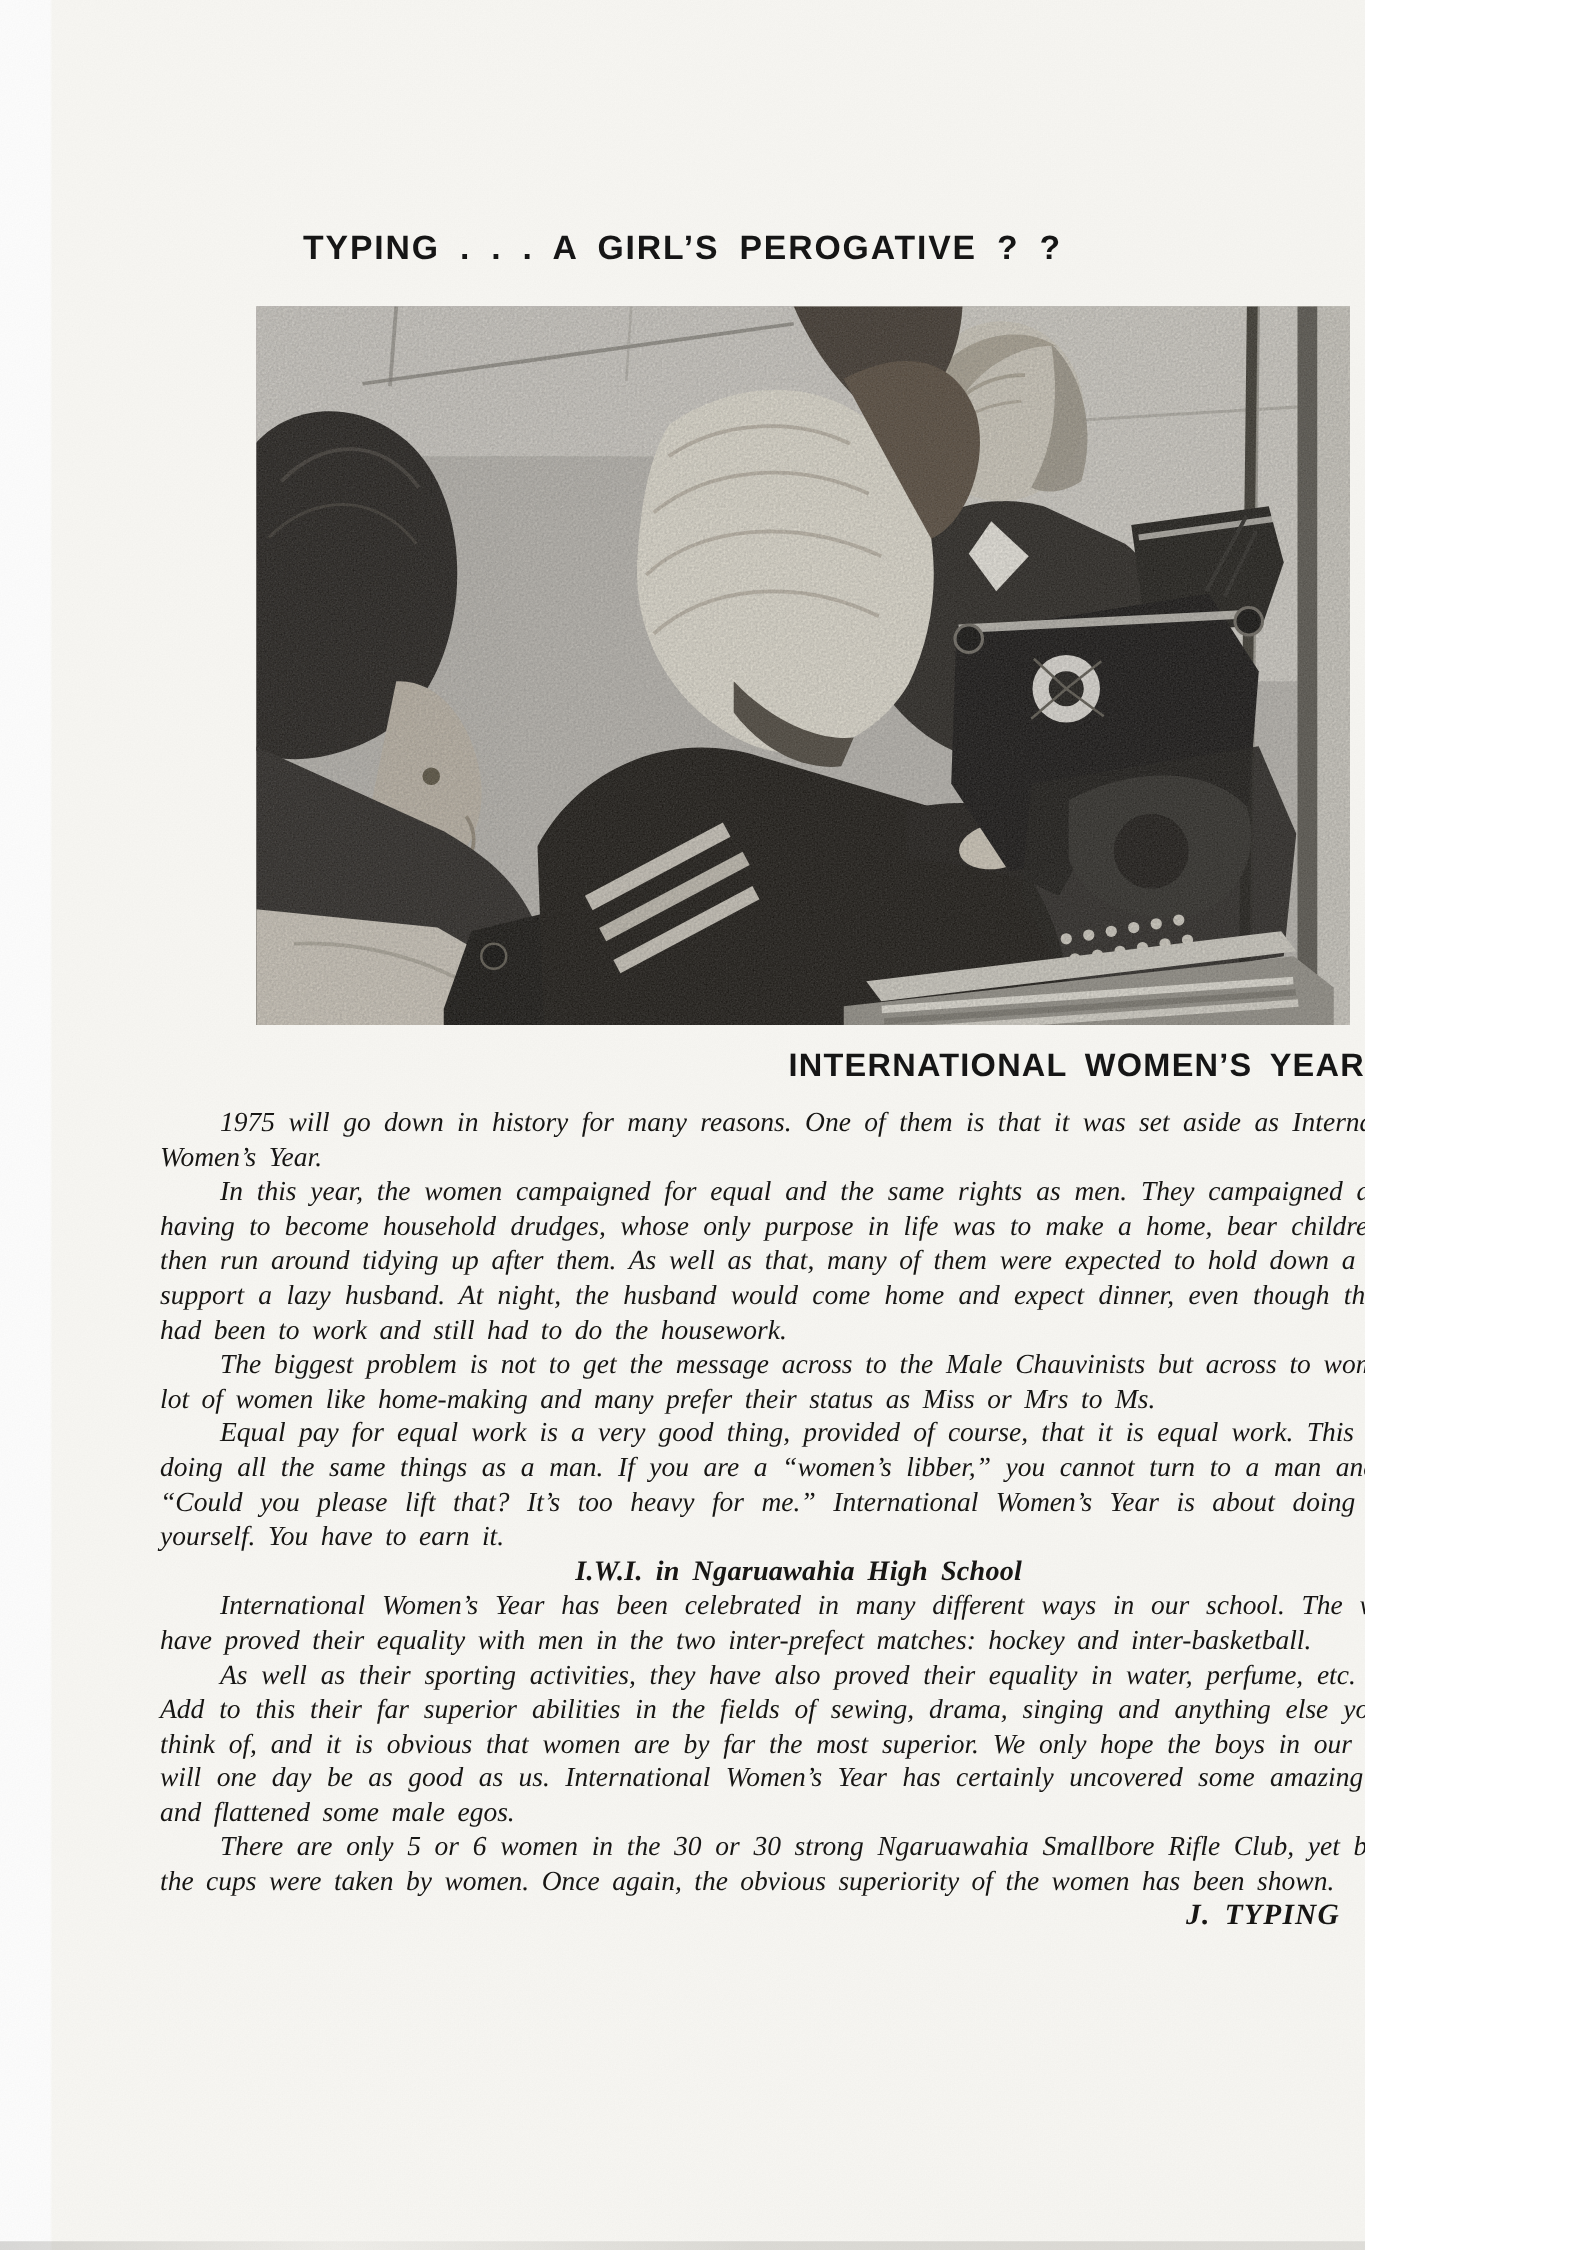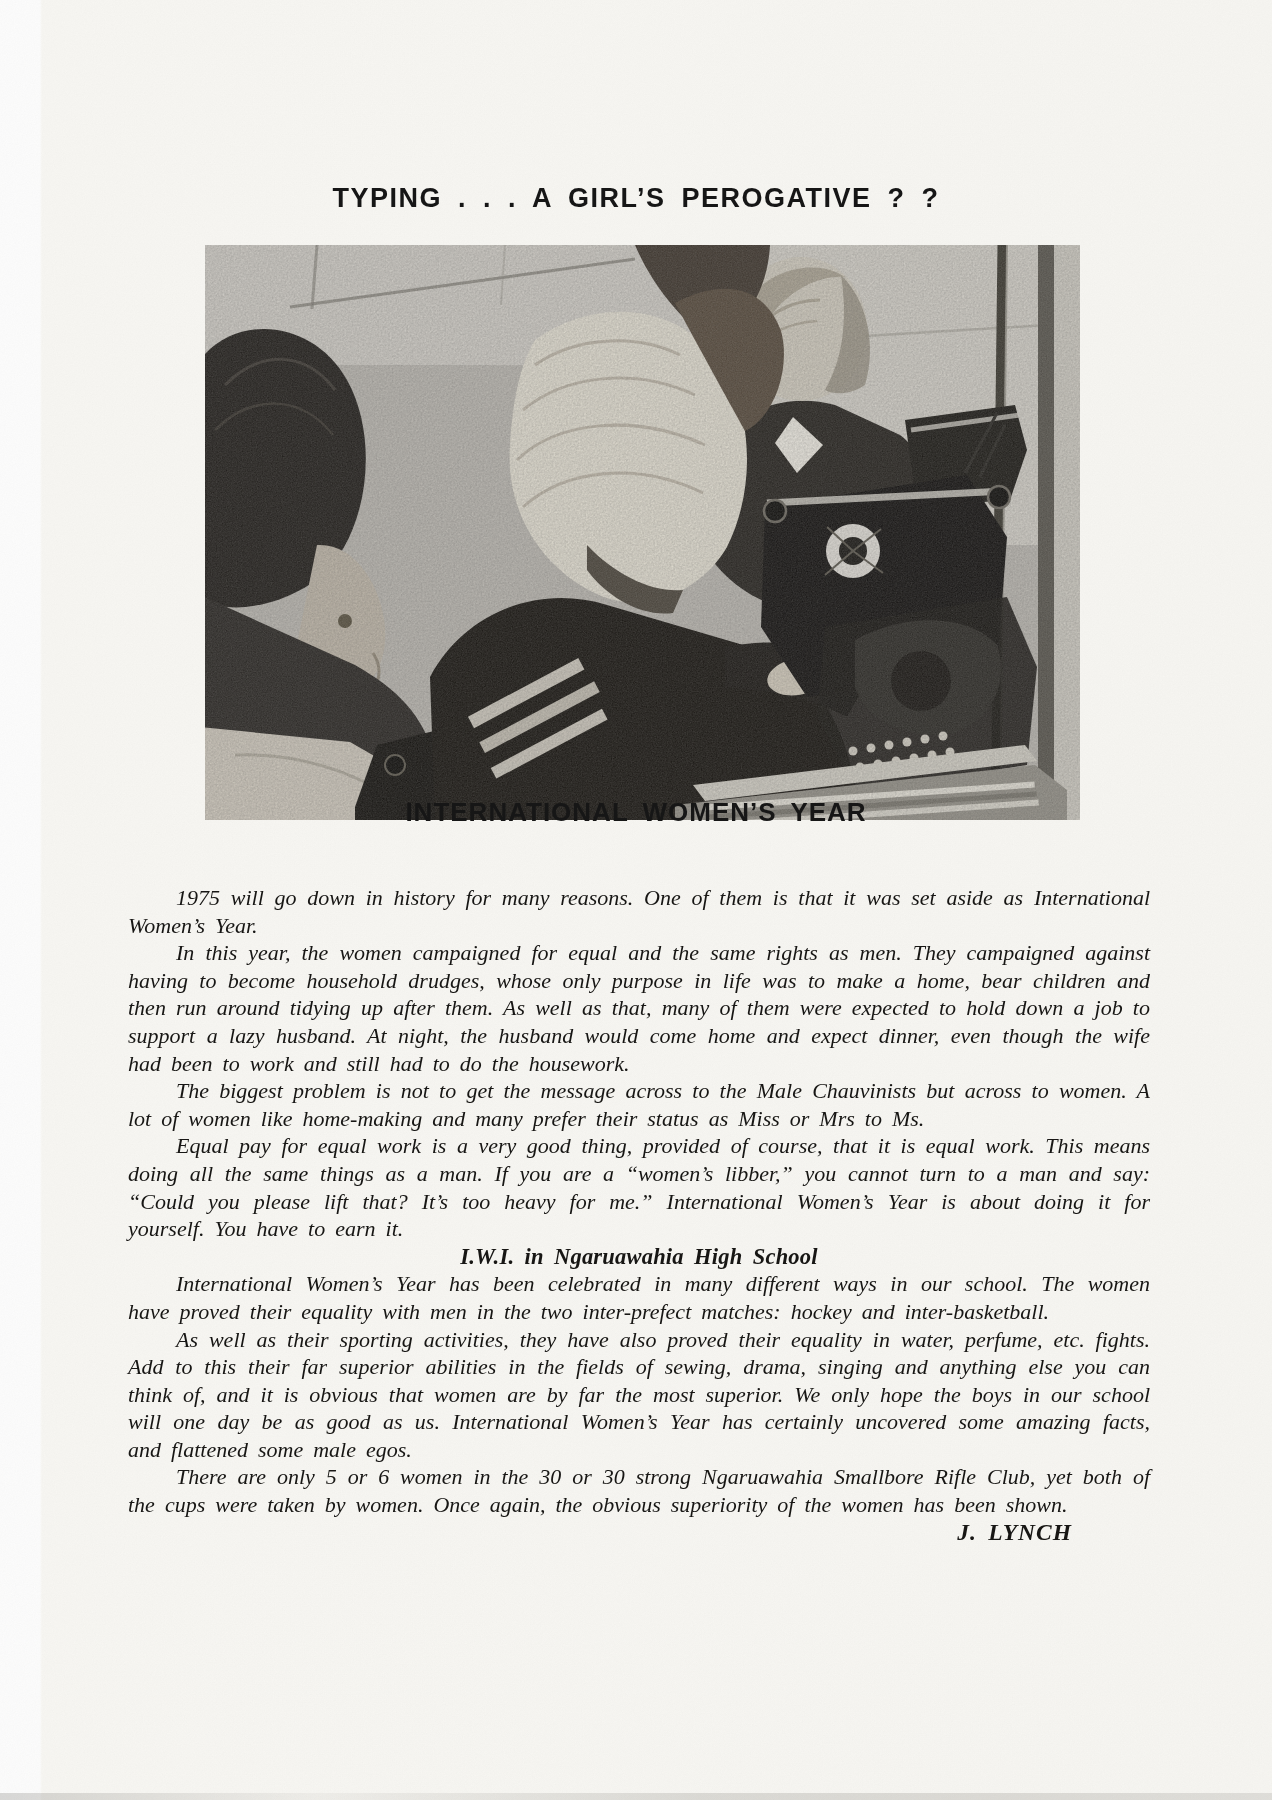--- a/index.html
+++ b/index.html
@@ -3,41 +3,41 @@
 <meta charset="utf-8">
 <style>
   html,body { margin:0; padding:0; }
   body {
     width:1272px; height:1800px;
     background:#ffffff;
     font-family:"Liberation Serif", serif;
     color:#1a1917;
   }
   .page {
-    position:relative; width:1272px; height:1800px; overflow:hidden;
+    position:relative; width:1092px; height:1800px; overflow:hidden;
     background:linear-gradient(to right,#fdfdfd 0px,#fdfdfd 40px,#f8f7f3 42px,#f7f6f2 100%);
   }
   .paper-noise {
     position:absolute; inset:0; width:1272px; height:1800px;
     pointer-events:none; opacity:.05;
   }
   .page-title {
     position:absolute; top:183px; left:0; width:100%;
     text-align:center;
     font-family:"Liberation Sans", sans-serif;
     font-weight:bold; font-size:27px; letter-spacing:1.5px; word-spacing:7px;
     color:#161616;
   }
   .photo-frame {
     position:absolute; top:245px; left:205px; width:875px; height:575px;
     background:#b3b0aa; overflow:hidden;
   }
   .article-heading {
-    position:absolute; top:797px; left:0; width:100%;
-    text-align:center;
+    position:absolute; top:837px; left:0; width:100%;
+    text-align:right;
     font-family:"Liberation Sans", sans-serif;
     font-weight:bold; font-size:26px; letter-spacing:1px; word-spacing:6px;
     color:#161616;
   }
   .article {
     position:absolute; top:884px; left:128px; width:1022px;
     font-size:22px; line-height:27.6px; text-align:justify;
     word-spacing:4.5px; color:#171614;
   }
   .article p { margin:0; text-indent:48px;font-style:italic; }
@@ -195,17 +195,17 @@
 
   <div class="article">
     <p>1975 will go down in history for many reasons.  One of them is that it was set aside as International Women’s Year.</p>
     <p>In this year, the women campaigned for equal and the same rights as men.  They campaigned against having to become household drudges, whose only purpose in life was to make a home, bear children and then run around tidying up after them.  As well as that, many of them were expected to hold down a job to support a lazy husband.  At night, the husband would come home and expect dinner, even though the wife had been to work and still had to do the housework.</p>
     <p>The biggest problem is not to get the message across to the Male Chauvinists but across to women.  A lot of women like home-making and many prefer their status as Miss or Mrs to Ms.</p>
     <p>Equal pay for equal work is a very good thing, provided of course, that it is equal work.  This means doing all the same things as a man.  If you are a “women’s libber,” you cannot turn to a man and say: “Could you please lift that? It’s too heavy for me.”  International Women’s Year is about doing it for yourself. You have to earn it.</p>
     <p class="subhead">I.W.I. in Ngaruawahia High School</p>
     <p>International Women’s Year has been celebrated in many different ways in our school.  The women have proved their equality with men in the two inter-prefect matches: hockey and inter-basketball.</p>
     <p>As well as their sporting activities, they have also proved their equality in water, perfume, etc. fights.  Add to this their far superior abilities in the fields of sewing, drama, singing and anything else you can think of, and it is obvious that women are by far the most superior.  We only hope the boys in our school will one day be as good as us.  International Women’s Year has certainly uncovered some amazing facts, and flattened some male egos.</p>
     <p>There are only 5 or 6 women in the 30 or 30 strong Ngaruawahia Smallbore Rifle Club, yet both of the cups were taken by women.  Once again, the obvious superiority of the women has been shown.</p>
-    <p class="signature">J. LYNCH</p>
+    <p class="signature">J. TYPING</p>
   </div>
 
   <div class="bottom-edge"></div>
 </div>
 
 </body></html>

